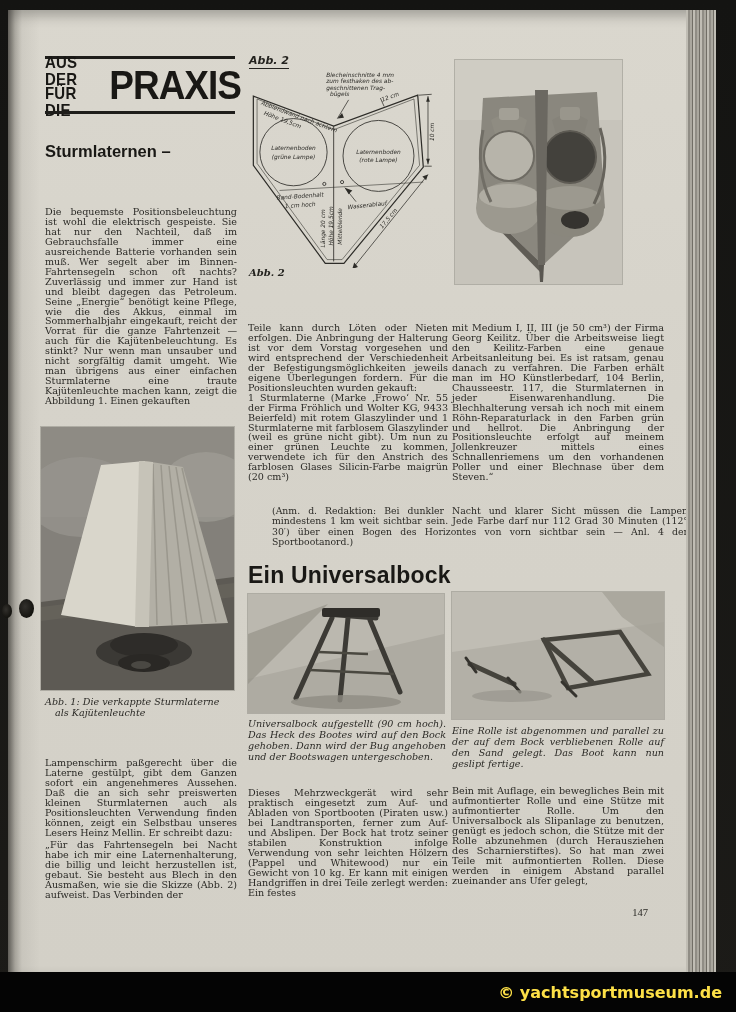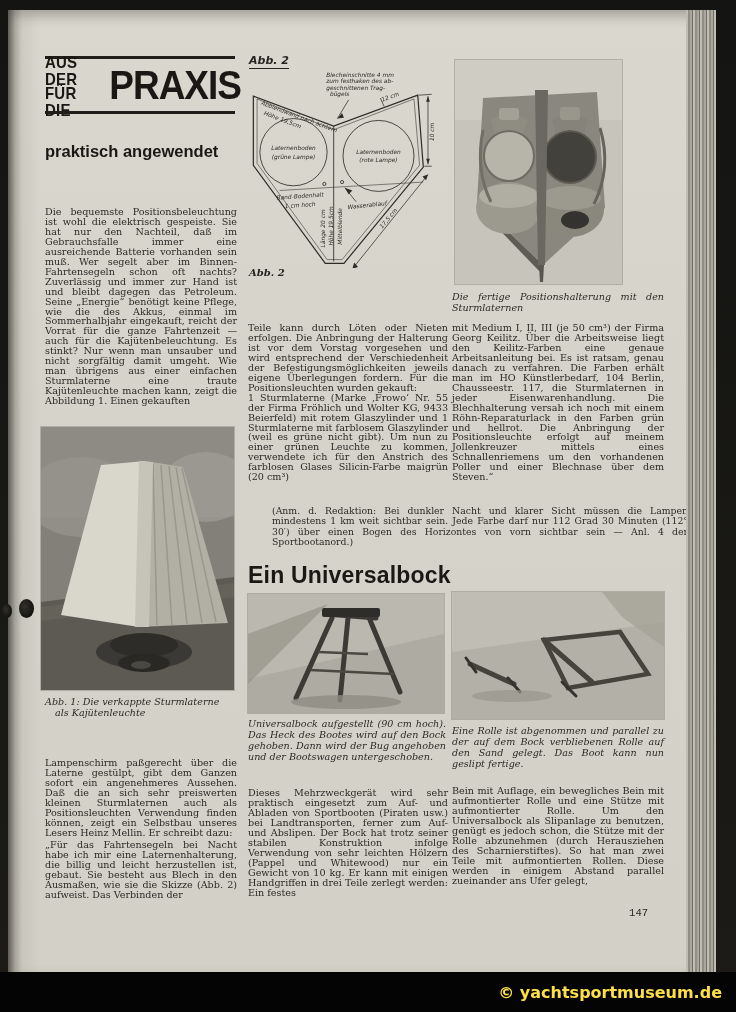--- a/index.html
+++ b/index.html
@@ -31,21 +31,21 @@
   .mast-big { font-size:37px; letter-spacing:-1px; transform:scaleY(1.12); }
   .article-title { font-family:"Liberation Sans", sans-serif; font-weight:bold;
                    font-size:16.5px; line-height:26px; color:#191815; }
   .section-title { font-family:"Liberation Sans", sans-serif; font-weight:bold;
                    font-size:23px; color:#191815; letter-spacing:.2px; }
   .abb2-label { font-family:"DejaVu Sans", sans-serif; font-style:italic; font-weight:bold;
                 font-size:11px; color:#24231f; border-bottom:1.4px solid #24231f; padding-bottom:1px; }
   .abb2-caption { font-family:"DejaVu Serif", serif; font-style:italic; font-weight:bold;
                   font-size:10px; color:#24231f; }
   .photo { overflow:hidden; box-shadow:0 0 0 1px rgba(60,58,52,.25); }
-  .page-number { font-family:Liberation Mono, monospace; font-size:10.5px; color:#2b2a26; text-align:right; }
+  .page-number { font-family:Liberation Serif, serif; font-size:10.5px; color:#2b2a26; text-align:right; }
   .footer-bar { position:absolute; left:0; top:972px; width:736px; height:40px; background:#040404;
                 display:flex; align-items:center; justify-content:flex-end; padding-right:14px; }
   .footer-text { font-family:"DejaVu Sans", sans-serif; font-weight:bold; font-size:16px; color:#fde047; }
   .diagram-label { font-family:"DejaVu Sans", sans-serif; font-style:italic; font-size:6.3px; fill:#2d2c28; }
   .diagram-line { stroke:#2d2c28; fill:none; }
 </style>
 </head>
 <body>
 
 <div class="stage">
@@ -55,21 +55,21 @@
     <div class="abs masthead-words" style="left:37px;top:52px;width:196px;height:48px;">
       <div>
         <div class="mast-small">AUS DER</div>
         <div class="mast-small">FÜR DIE</div>
       </div>
       <div class="mast-big">PRAXIS</div>
     </div>
     <div class="abs rule" style="left:37px;top:101px;width:190px;"></div>
 
     <div class="abs article-title" style="left:37px;top:128px;width:195px;">
-      <div>praktisch angewendet</div>
+      <div>Sturmlaternen –</div>
     </div>
 
     <p class="abs body-text" style="left:37px;top:197px;width:192px;height:218px;">Die bequemste Positionsbeleuchtung ist wohl die elektrisch gespeiste. Sie hat nur den Nachteil, daß im Gebrauchsfalle immer eine ausreichende Batterie vorhanden sein muß. Wer segelt aber im Binnen-Fahrtensegeln schon oft nachts? Zuverlässig und immer zur Hand ist und bleibt dagegen das Petroleum. Seine „Energie“ benötigt keine Pflege, wie die des Akkus, einmal im Sommerhalbjahr eingekauft, reicht der Vorrat für die ganze Fahrtenzeit — auch für die Kajütenbeleuchtung. Es stinkt? Nur wenn man unsauber und nicht sorgfältig damit umgeht. Wie man übrigens aus einer einfachen Sturmlaterne eine traute Kajütenleuchte machen kann, zeigt die Abbildung 1. Einen gekauften</p>
 
     <div class="abs photo" style="left:33px;top:417px;width:193px;height:263px;">
       <svg width="193" height="263" viewBox="0 0 193 263">
         <rect x="0" y="0" width="193" height="263" fill="#83807a"></rect>
         <rect x="0" y="0" width="193" height="90" fill="#8e8b84"></rect>
         <ellipse cx="40" cy="70" rx="55" ry="40" fill="#999690" opacity=".7"></ellipse>
         <ellipse cx="165" cy="60" rx="45" ry="35" fill="#a4a19a" opacity=".6"></ellipse>
@@ -181,21 +181,20 @@
         <circle cx="115" cy="97" r="26" fill="none" stroke="#5d5a53" stroke-width="2"></circle>
         <path d="M97 60 q18 -12 36 0 l-4 14 q-14 -8 -28 0 z" fill="#86837a"></path>
         <rect x="105" y="47" width="20" height="13" rx="3" fill="#99968c"></rect>
         <path d="M145 68 q12 40 -6 76" stroke="#66635b" stroke-width="3" fill="none"></path>
 
         <polygon points="80,30 93,30 90,205 83,205" fill="#6b6861"></polygon>
         <polygon points="84,205 89,205 88,222 85,222" fill="#595650"></polygon>
         <ellipse cx="120" cy="160" rx="14" ry="9" fill="#35332f"></ellipse>
       </svg>
     </div>
-    <p class="abs caption" style="left:444px;top:281px;width:212px;text-align:justify;">Die fertige Positionshalterung mit den Sturmlaternen</p>
 
     <p class="abs body-text" style="left:444px;top:313px;width:212px;">mit Medium I, II, III (je 50 cm³) der Firma Georg Keilitz. Über die Arbeitsweise liegt den Keilitz-Farben eine genaue Arbeitsanleitung bei. Es ist ratsam, genau danach zu verfahren. Die Farben erhält man im HO Künstlerbedarf, 104 Berlin, Chausseestr. 117, die Sturmlaternen in jeder Eisenwarenhandlung. Die Blechhalterung versah ich noch mit einem Röhn-Reparaturlack in den Farben grün und hellrot. Die Anbringung der Positionsleuchte erfolgt auf meinem Jollenkreuzer mittels eines Schnallenriemens um den vorhandenen Poller und einer Blechnase über dem Steven.“</p>
 
     <p class="abs body-text" style="left:240px;top:496px;width:416px;font-size:9.3px;line-height:10.3px;margin-left:24px;">(Anm. d. Redaktion: Bei dunkler Nacht und klarer Sicht müssen die Lampen mindestens 1 km weit sichtbar sein. Jede Farbe darf nur 112 Grad 30 Minuten (112° 30′) über einen Bogen des Horizontes von vorn sichtbar sein — Anl. 4 der Sportbootanord.)</p>
 
     <div class="abs section-title" style="left:240px;top:552px;">Ein Universalbock</div>
 
     <div class="abs photo" style="left:240px;top:584px;width:196px;height:119px;">
       <svg width="196" height="119" viewBox="0 0 196 119">
         <rect width="196" height="119" fill="#aeaba2"></rect>

